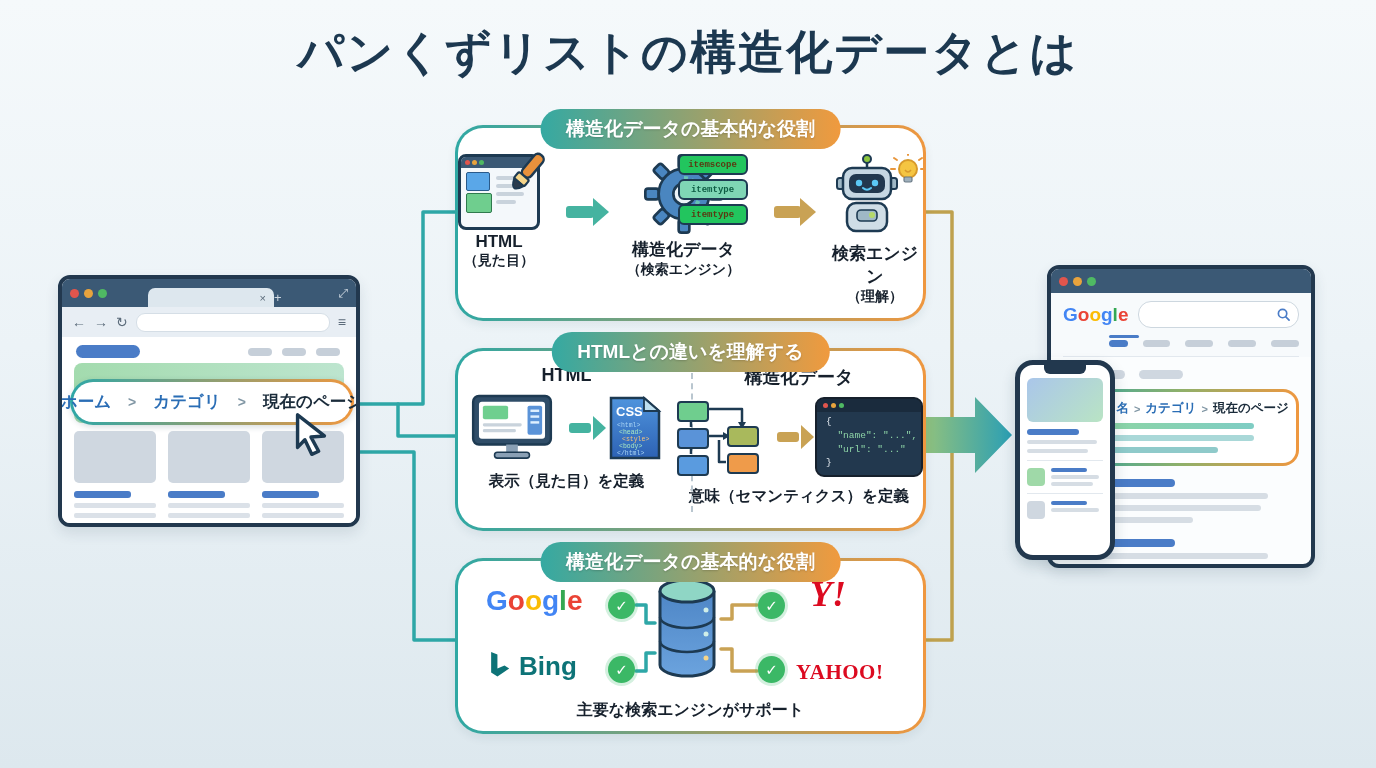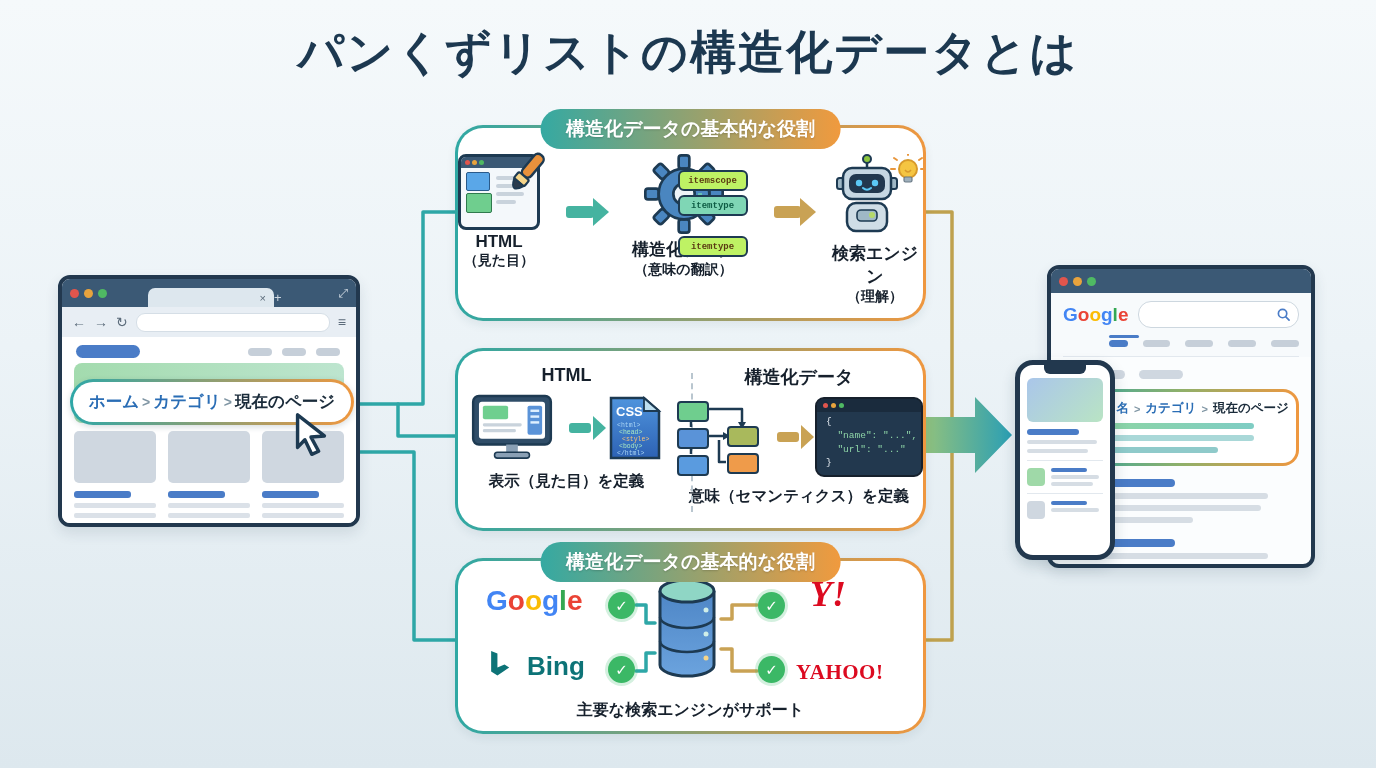--- a/index.html
+++ b/index.html
@@ -50,21 +50,21 @@
   .htmlcard .cb{padding:4px 5px;display:flex;gap:4px;}
   .htmlcard .sq{width:22px;height:17px;background:#5aa7e8;border:1.5px solid #2a5a8a;border-radius:2px;}
   .htmlcard .gr{width:24px;height:18px;background:#6fce8e;border:1.5px solid #2f7a4d;border-radius:2px;margin-top:2px;}
   .htmlcard .ln{height:4px;background:#c9d3dc;border-radius:2px;margin-top:4px;}
 
   
   .gearwrap{position:relative;width:128px;height:80px;margin:0 auto;}
   .tagcol{position:absolute;right:0;top:0;display:flex;flex-direction:column;gap:4px;}
   .tag{width:66px;height:17px;border:2px solid #1d3a52;border-radius:6px;font-family:"Liberation Mono","DejaVu Sans Mono",monospace;
        font-size:9px;font-weight:700;display:flex;align-items:center;justify-content:center;}
-  .tag.or{background:#bef264;color:#5a3a12;margin-top:16px;}
+  .tag.or{background:#22c55e;color:#5a3a12;}
   .tag.gn{background:#7fd6b5;color:#0e5c44;}
 
   
   #box-diff{top:348px;height:177px;}
   .diff-grid{display:grid;grid-template-columns:1fr 1fr;height:100%;}
   .diff-div{position:absolute;left:50%;top:22px;bottom:16px;border-left:2px dashed #b9c6cf;}
   .half{text-align:center;padding-top:14px;}
   .half h3{margin:0 0 8px 0;font-size:18px;font-weight:800;color:#16202c;}
   .hrow{display:flex;align-items:center;justify-content:center;gap:16px;}
   .hrow .harrow{width:22px;height:10px;}
@@ -85,21 +85,21 @@
   .fb-or{background:#ef9b4a;left:52px;top:53px;}
 
   
   #box-engines{top:558px;height:170px;}
   .eng-item{position:absolute;z-index:2;}
   .glogo{font-weight:700;}
   .glogo span{display:inline-block;}
   .gc-b{color:#4285F4;} .gc-r{color:#EA4335;} .gc-y{color:#FBBC05;} .gc-g{color:#34A853;}
   .check{width:27px;height:27px;border-radius:50%;background:#3bb866;color:#fff;font-size:15px;font-weight:800;
          display:flex;align-items:center;justify-content:center;box-shadow:0 0 0 3px rgba(60,185,110,.22);}
-  .binglogo{display:flex;align-items:flex-start;gap:17px;color:#0d7377;font-size:26px;font-weight:700;}
+  .binglogo{display:flex;align-items:flex-end;gap:9px;color:#0d7377;font-size:26px;font-weight:700;}
   .ylogo{font-family:"Liberation Serif","DejaVu Serif",serif;font-weight:900;color:#dc0a20;}
 
   
   #left-browser{left:58px;top:275px;width:302px;height:252px;background:#fff;border:4px solid #22384e;
                 border-radius:12px;z-index:2;box-sizing:border-box;box-shadow:0 6px 14px rgba(30,60,80,.12);overflow:hidden;}
   .tbar{height:28px;background:#3b5975;display:flex;align-items:center;padding:0 8px;position:relative;}
   .d9{width:9px;height:9px;margin-right:5px;}
   .dr{background:#e0554d;} .dy{background:#e8a33d;} .dg{background:#4fb963;}
   #lb-tab{position:absolute;left:86px;bottom:0;width:118px;height:19px;background:#dde7ee;border-radius:7px 7px 0 0;
           display:flex;align-items:center;justify-content:flex-end;padding-right:8px;color:#5b6b7a;font-size:11px;}
@@ -107,21 +107,21 @@
   #lb-expand{margin-left:auto;color:#cfd9e2;font-size:12px;}
   .toolbar{height:30px;background:#e8eef4;display:flex;align-items:center;gap:8px;padding:0 10px;color:#5b6b7a;font-size:14px;}
   .urlbar{flex:1;height:17px;background:#fff;border:1px solid #d5dee6;border-radius:9px;}
   #lb-content{position:relative;height:186px;background:#fff;}
   .logo-pill{position:absolute;left:14px;top:8px;width:64px;height:13px;background:#4a7cc7;border-radius:7px;}
   .nav-pill{position:absolute;top:11px;height:8px;background:#c6cfd9;border-radius:4px;width:24px;}
   #green-banner{position:absolute;left:12px;right:12px;top:26px;height:60px;border-radius:8px;
                 background:linear-gradient(90deg,#a3dbae,#bde5cf);}
   .bc-pill-wrap{position:absolute;left:8px;top:42px;width:278px;background:linear-gradient(90deg,#2ea7a7,#ef973f);
                 padding:3px;border-radius:23px;box-shadow:0 2px 6px rgba(30,60,80,.18);}
-  .bc-pill{background:#fff;border-radius:20px;height:40px;display:flex;align-items:center;justify-content:center;gap:3px;
+  .bc-pill{background:#fff;border-radius:20px;height:40px;display:flex;align-items:center;justify-content:center;gap:17px;
            font-size:16.5px;font-weight:800;white-space:nowrap;}
   .bc-link{color:#2a6db5;} .bc-sep{color:#8096a4;font-size:14px;} .bc-cur{color:#1a2b3a;}
   #cursor{position:absolute;left:226px;top:74px;z-index:3;}
   .cards{position:absolute;left:12px;right:12px;top:94px;display:flex;gap:12px;}
   .card-col{flex:1;}
   .card-img{height:52px;background:#cfd7e0;border-radius:5px;}
   .card-title{width:70%;height:7px;background:#4a7cc7;border-radius:3px;margin-top:8px;}
   .card-line{height:5px;background:#dbe1e8;border-radius:2px;margin-top:5px;}
 
   
@@ -309,21 +309,21 @@
               <circle cx="30" cy="30" r="8" fill="#eef4f8" stroke="#1d3a52" stroke-width="2"></circle>
               <path d="M30 18 a12 12 0 0 1 0 24" fill="none" stroke="#67c3b4" stroke-width="3" stroke-dasharray="3 3"></path>
             </svg>
             <div class="tagcol">
               <div class="tag or">itemscope</div>
               <div class="tag gn">itemtype</div>
               <div class="tag or">itemtype</div>
             </div>
           </div>
           <div class="role-lb">構造化データ</div>
-          <div class="role-sb">（意味の翻訳）</div>
+          <div class="role-sb">（検索エンジン）</div>
         </div>
 
         <span class="harrow olive"></span>
 
         <div class="role-item">
           <svg width="96" height="80" viewBox="0 0 96 80">
             <line x1="40" y1="14" x2="40" y2="6" stroke="#1d3a52" stroke-width="2.5"></line>
             <circle cx="40" cy="5" r="4" fill="#8cc63f" stroke="#1d3a52" stroke-width="2"></circle>
             <rect x="10" y="24" width="7" height="11" rx="2.5" fill="#9fb8c6" stroke="#1d3a52" stroke-width="2"></rect>
             <rect x="63" y="24" width="7" height="11" rx="2.5" fill="#9fb8c6" stroke="#1d3a52" stroke-width="2"></rect>
@@ -350,20 +350,21 @@
           </svg>
           <div class="role-lb">検索エンジン</div>
           <div class="role-sb">（理解）</div>
         </div>
       </div>
     </div>
   </div>
 
   <div id="box-diff" class="gbox abs">
     <div class="gbox-in">
+      <div class="hpill">HTMLとの違いを理解する</div>
       <div class="diff-div"></div>
       <div class="diff-grid">
         <div class="half">
           <h3>HTML</h3>
           <div class="hrow">
             <svg width="82" height="68" viewBox="0 0 84 70">
               <rect x="2" y="2" width="80" height="50" rx="6" fill="#2f4d68" stroke="#1d3a52" stroke-width="2.5"></rect>
               <rect x="8" y="8" width="68" height="38" rx="3" fill="#ffffff"></rect>
               <rect x="12" y="12" width="26" height="14" rx="2" fill="#6fcf8f"></rect>
               <rect x="12" y="30" width="40" height="3.5" rx="1.5" fill="#c9d3dc"></rect>

